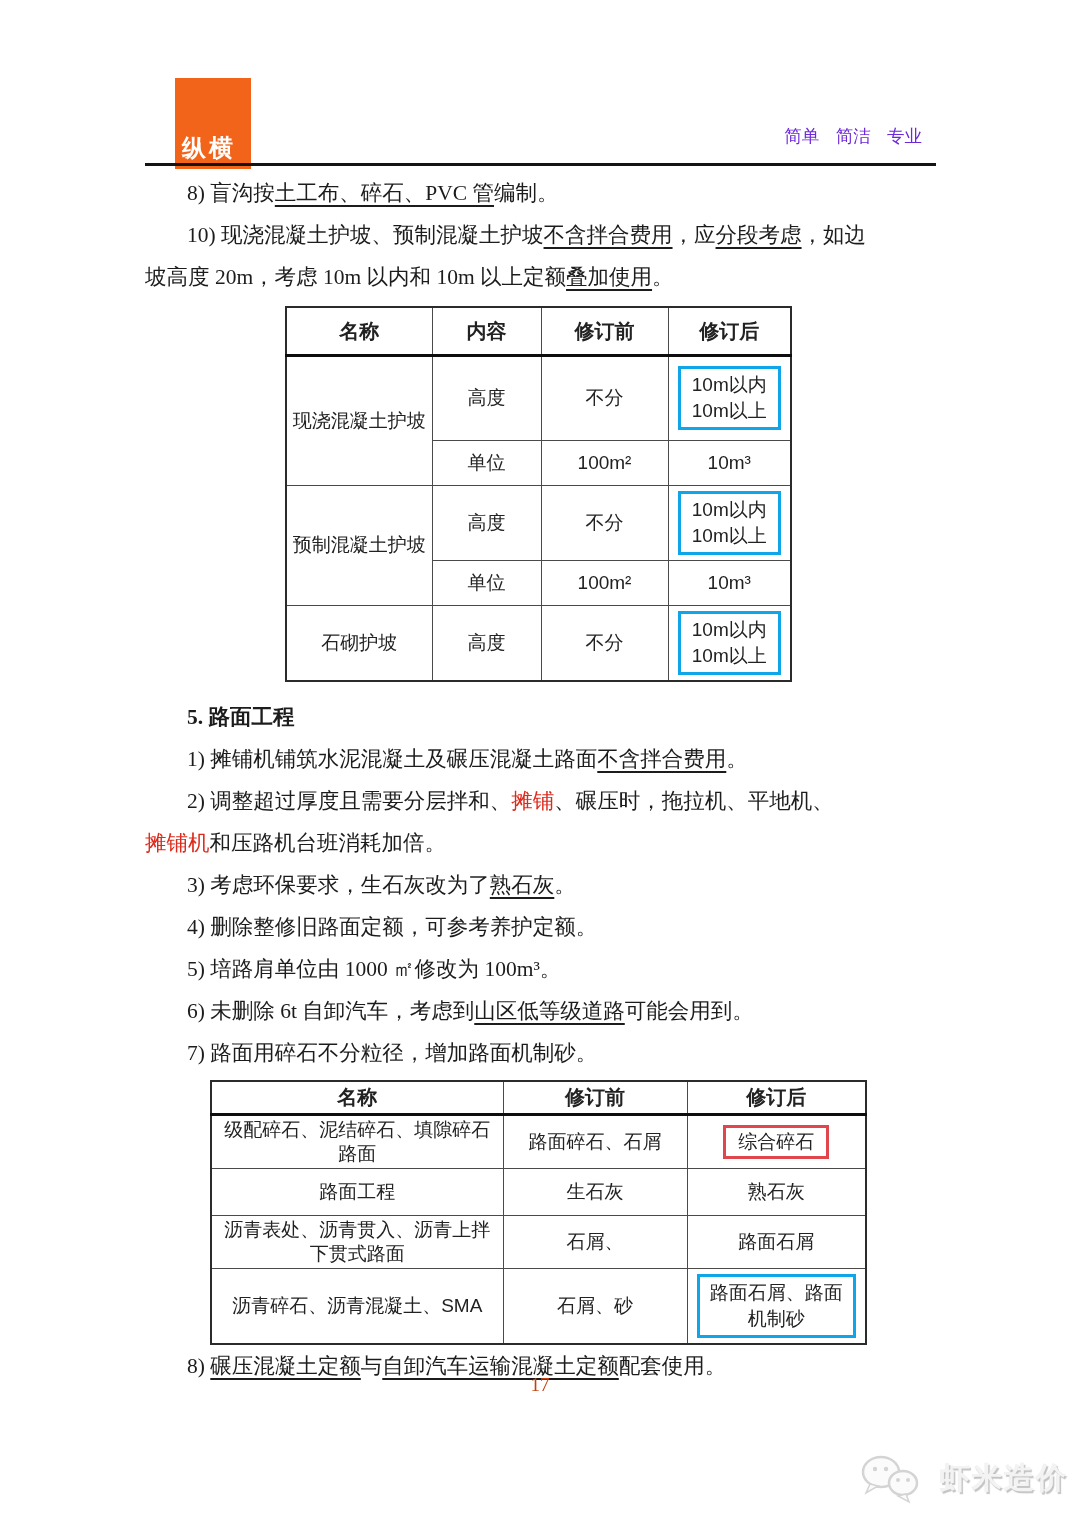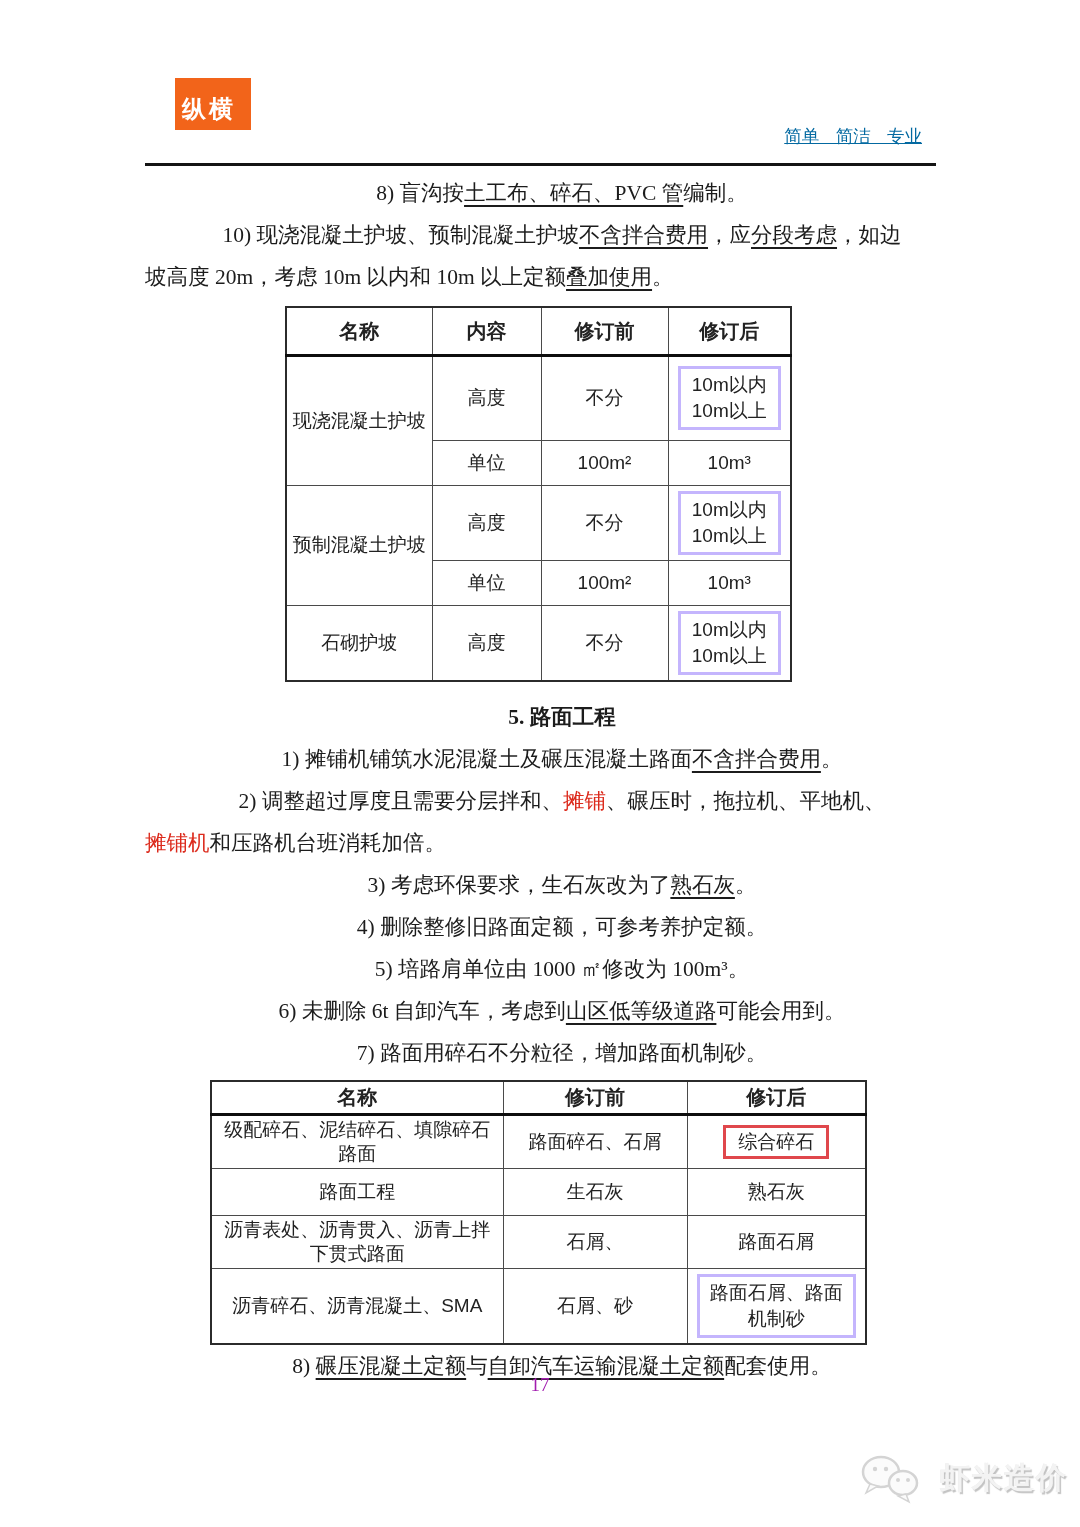--- a/index.html
+++ b/index.html
@@ -3,38 +3,38 @@
 <meta charset="utf-8">
 <style>
   html,body{margin:0;padding:0;}
   body{
     width:1080px;height:1527px;background:#ffffff;position:relative;
     font-family:"Liberation Serif","DejaVu Serif",serif;color:#1c1c1c;
     overflow:hidden;
   }
   
   .logo{
-    position:absolute;left:175px;top:78px;width:76px;height:52px;
+    position:absolute;left:175px;top:78px;width:76px;height:91px;
     background:#F2641A;display:flex;align-items:flex-end;
   }
   .logo span{
     color:#ffffff;font-family:"Liberation Sans","DejaVu Sans",sans-serif;
     font-size:24px;font-weight:bold;letter-spacing:3px;padding:0 0 5px 7px;
   }
   .tagline{
     position:absolute;top:124px;right:158px;
-    font-size:17.5px;color:#0369a1;word-spacing:12px;text-decoration:underline;
+    font-size:17.5px;color:#6d28d9;word-spacing:12px;
   }
   .header-rule{
     position:absolute;left:145px;top:163px;width:791px;height:3px;background:#141414;
   }
   
   .content{position:absolute;left:145px;top:172px;width:792px;}
   p.line{font-size:21.5px;line-height:42px;margin:0;}
-  p.indent{text-indent:42px;text-align:center;}
+  p.indent{text-indent:42px;}
   p.heading{font-weight:bold;}
   .u{text-decoration:underline;text-underline-offset:5px;text-decoration-thickness:1.5px;}
   .red{color:#DC2A1C;}
   
   table{
     border-collapse:collapse;
     font-family:"Liberation Sans","DejaVu Sans",sans-serif;
     color:#222;text-align:center;border-radius:30px;
   }
   th,td{border:1.5px solid #4a4a4a;padding:2px 4px;font-size:19px;line-height:24px;}
@@ -44,31 +44,31 @@
   thead th{border-bottom:3px solid #0d0d0d;}
   .t1{margin:8px 0 14px 140px;width:505px;table-layout:fixed;}
   .t1 col.c1{width:146px}.t1 col.c2{width:109px}.t1 col.c3{width:127px}.t1 col.c4{width:123px}
   .t1 thead tr{height:48px;}
   .t1 .rh85{height:85px}.t1 .rh45{height:45px}.t1 .rh52{height:52px}.t1 .rh55{height:55px}
   .t2{margin:6px 0 0 65px;width:655px;table-layout:fixed;}
   .t2 col.c1{width:292px}.t2 col.c2{width:184px}.t2 col.c3{width:179px}
   .t2 thead tr{height:34px;}
   .t2 .rh48{height:48px}.t2 .rh41{height:47px}.t2 .rh64{height:64px}
   .rbox{
-    display:block;margin:3px 5px;border:3px solid #c4b5fd;
+    display:block;margin:3px 5px;border:3px solid #0ea5e9;
     padding:3px 2px;white-space:pre-line;line-height:26px;
   }
   .rbox-inline{
     display:inline-block;border:3px solid #E0474C;padding:2px 12px;line-height:24px;text-align:center;
   }
   .last-line{margin-top:10px;}
   
   .page-number{
     position:absolute;top:1374px;left:0;width:100%;text-align:center;
-    font-size:19px;color:#a21caf;
+    font-size:19px;color:#c2410c;
   }
   .watermark{
     position:absolute;top:1452px;right:12px;display:flex;align-items:center;gap:18px;
   }
   .watermark .wm-text{
     font-family:"Liberation Sans","DejaVu Sans",sans-serif;
     font-size:30px;font-weight:bold;color:#f3f3f3;
     text-shadow:1.5px 1.5px 1px #c3c3c3, -0.5px -0.5px 0 #efefef;
     letter-spacing:2px;
   }

